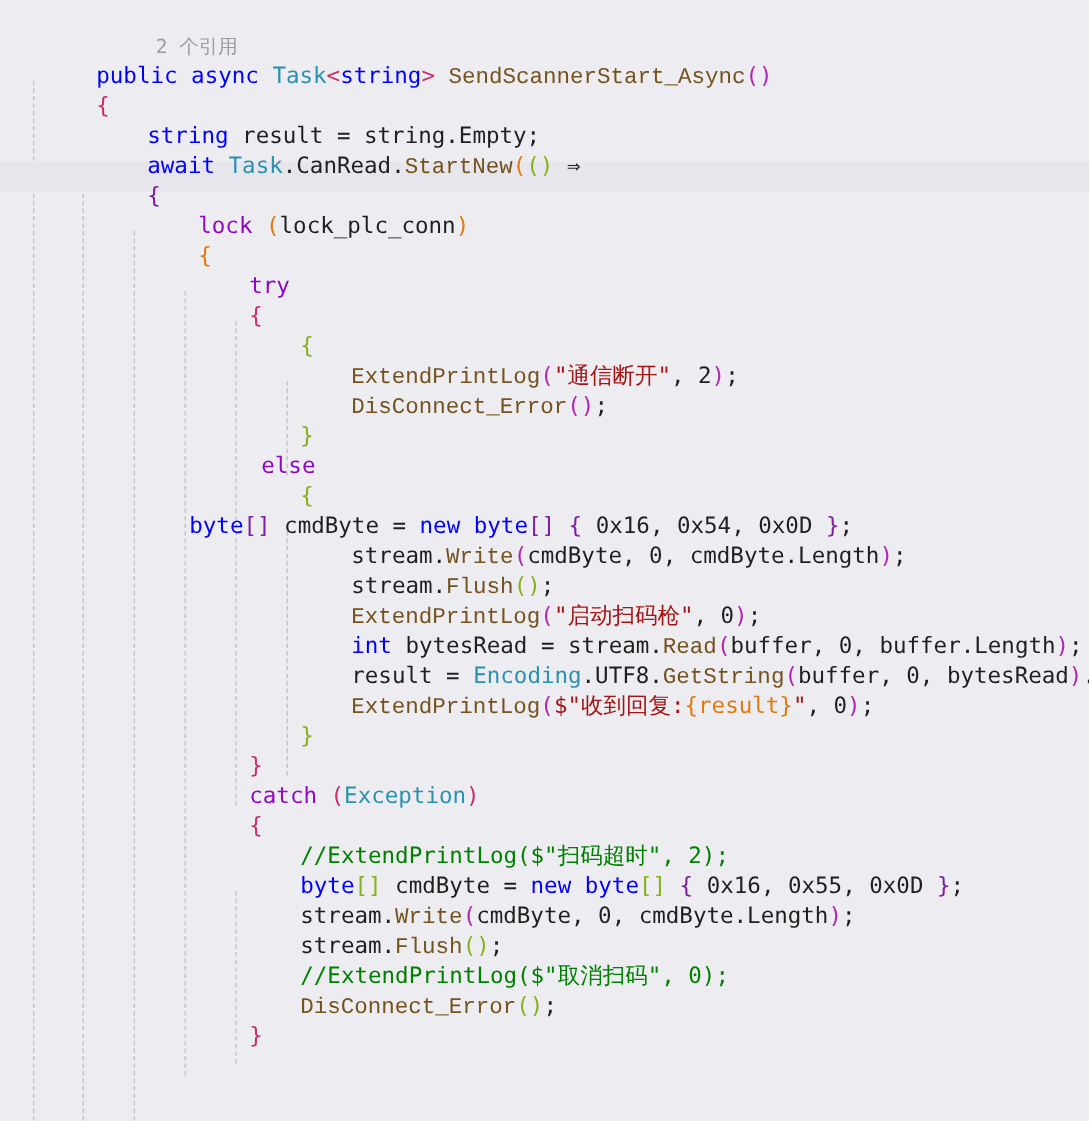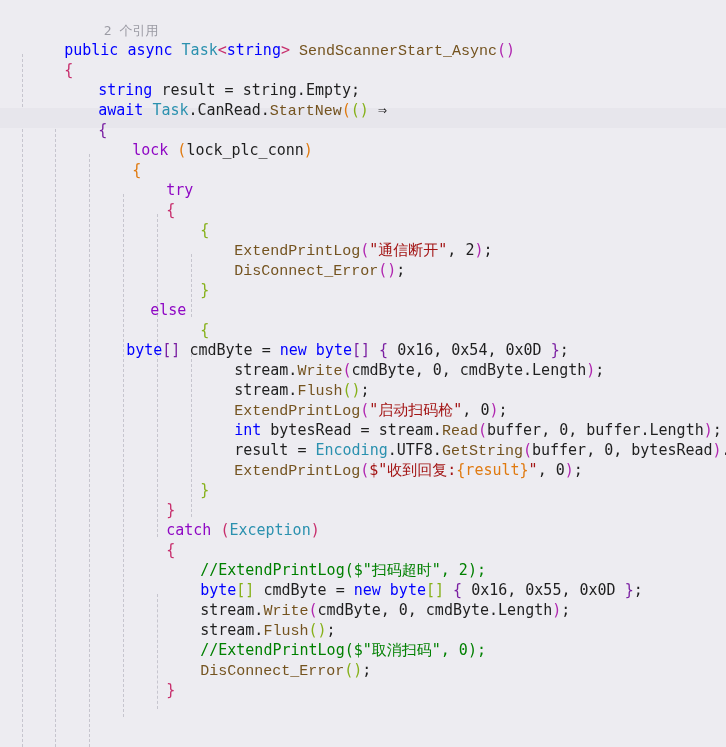--- a/index.html
+++ b/index.html
@@ -156,21 +156,21 @@
     </div>
 
     <div class="line" style="padding-left:180px;">
       <span class="mth">DisConnect_Error</span><span class="par">()</span><span class="plain">;</span>
     </div>
 
     <div class="line" style="padding-left:146px;">
       <span class="b4">}</span>
     </div>
 
-    <div class="line" style="padding-left:96px;">
+    <div class="line" style="padding-left:120px;">
       <span class="ctl">else</span>
     </div>
 
     <div class="line" style="padding-left:146px;">
       <span class="b4">{</span>
     </div>
 
     <div class="line" style="padding-left:72px;">
       <span class="kw">byte</span><span class="b3">[]</span><span class="plain"> </span><span class="plain">cmdByte</span><span class="plain"> = </span><span class="kw">new</span><span class="plain"> </span><span class="kw">byte</span><span class="b3">[]</span><span class="plain"> </span><span class="b3">{</span><span class="plain"> </span><span class="num">0x16</span><span class="plain">, </span><span class="num">0x54</span><span class="plain">, </span><span class="num">0x0D</span><span class="plain"> </span><span class="b3">}</span><span class="plain">;</span>
     </div>

